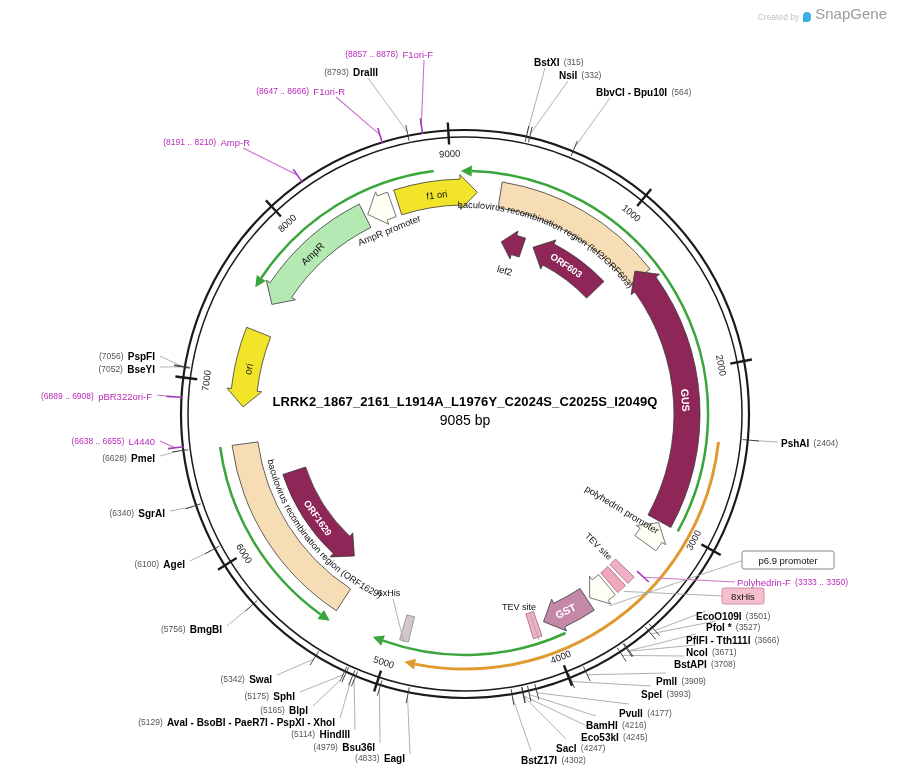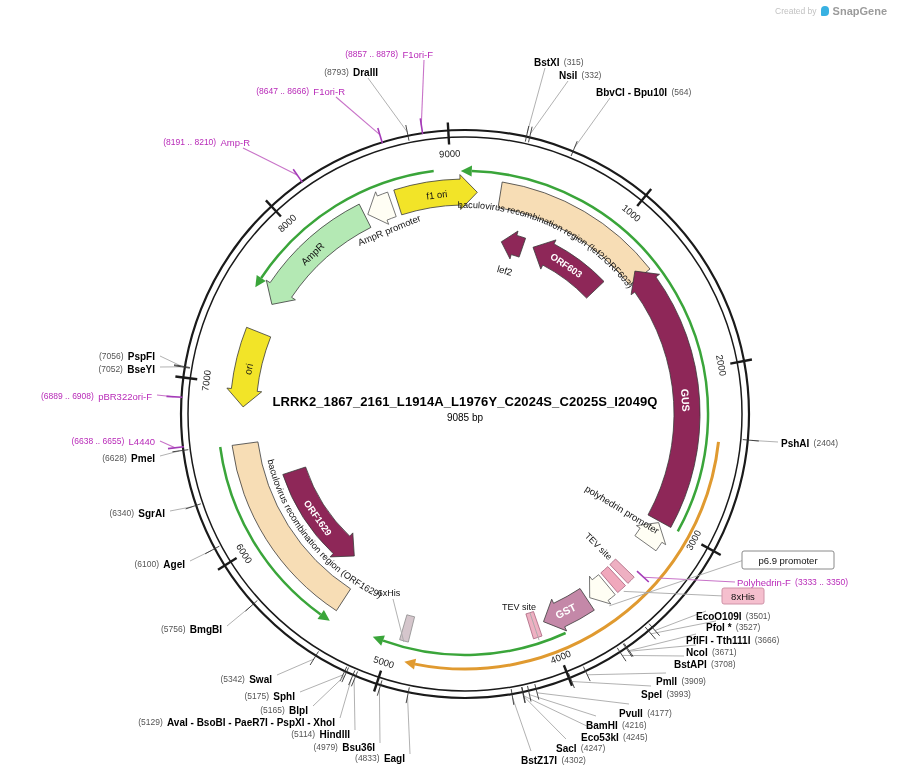--- a/index.html
+++ b/index.html
@@ -1,25 +1,25 @@
 <!DOCTYPE html>
 <html><head>
 <meta charset="utf-8">
 <style>
   html,body{margin:0;padding:0;background:#ffffff;}
   .stage{position:relative;width:897px;height:775px;background:#ffffff;
          font-family:"Liberation Sans",sans-serif;overflow:hidden;}
   .stage svg{position:absolute;left:0;top:0;}
   .center-label{position:absolute;left:245px;top:394px;width:440px;text-align:center;pointer-events:none;}
   .center-label .pname{font-size:13px;font-weight:bold;color:#000;letter-spacing:0.1px;}
-  .center-label .pbp{font-size:10px;color:#000;margin-top:3px;}
-  .credit{position:absolute;top:5px;right:10px;display:flex;align-items:center;gap:4px;
+  .center-label .pbp{font-size:14px;color:#000;margin-top:3px;}
+  .credit{position:absolute;top:5px;right:10px;display:flex;align-items:flex-end;gap:4px;
           font-size:8.5px;color:#c2c2c2;}
   .credit .logo{display:inline-block;width:8px;height:10px;background:#38b1e2;border-radius:4px 4px 4px 1px;}
-  .credit .brand{font-size:11px;color:#9b9b9b;font-weight:bold;}
+  .credit .brand{font-size:15px;color:#9b9b9b;font-weight:normal;}
 </style>
 </head>
 <body>
 
 <div class="stage">
 
   <svg id="map-svg" width="897" height="775" viewBox="0 0 897 775">
       <circle cx="465" cy="414" r="284" fill="none" stroke="#1a1a1a" stroke-width="2.2"></circle>
       <circle cx="465" cy="414" r="277" fill="none" stroke="#1a1a1a" stroke-width="1.5"></circle>
       <line x1="637.2" y1="206.0" x2="651.2" y2="189.1" stroke="#1a1a1a" stroke-width="2.4"></line>

